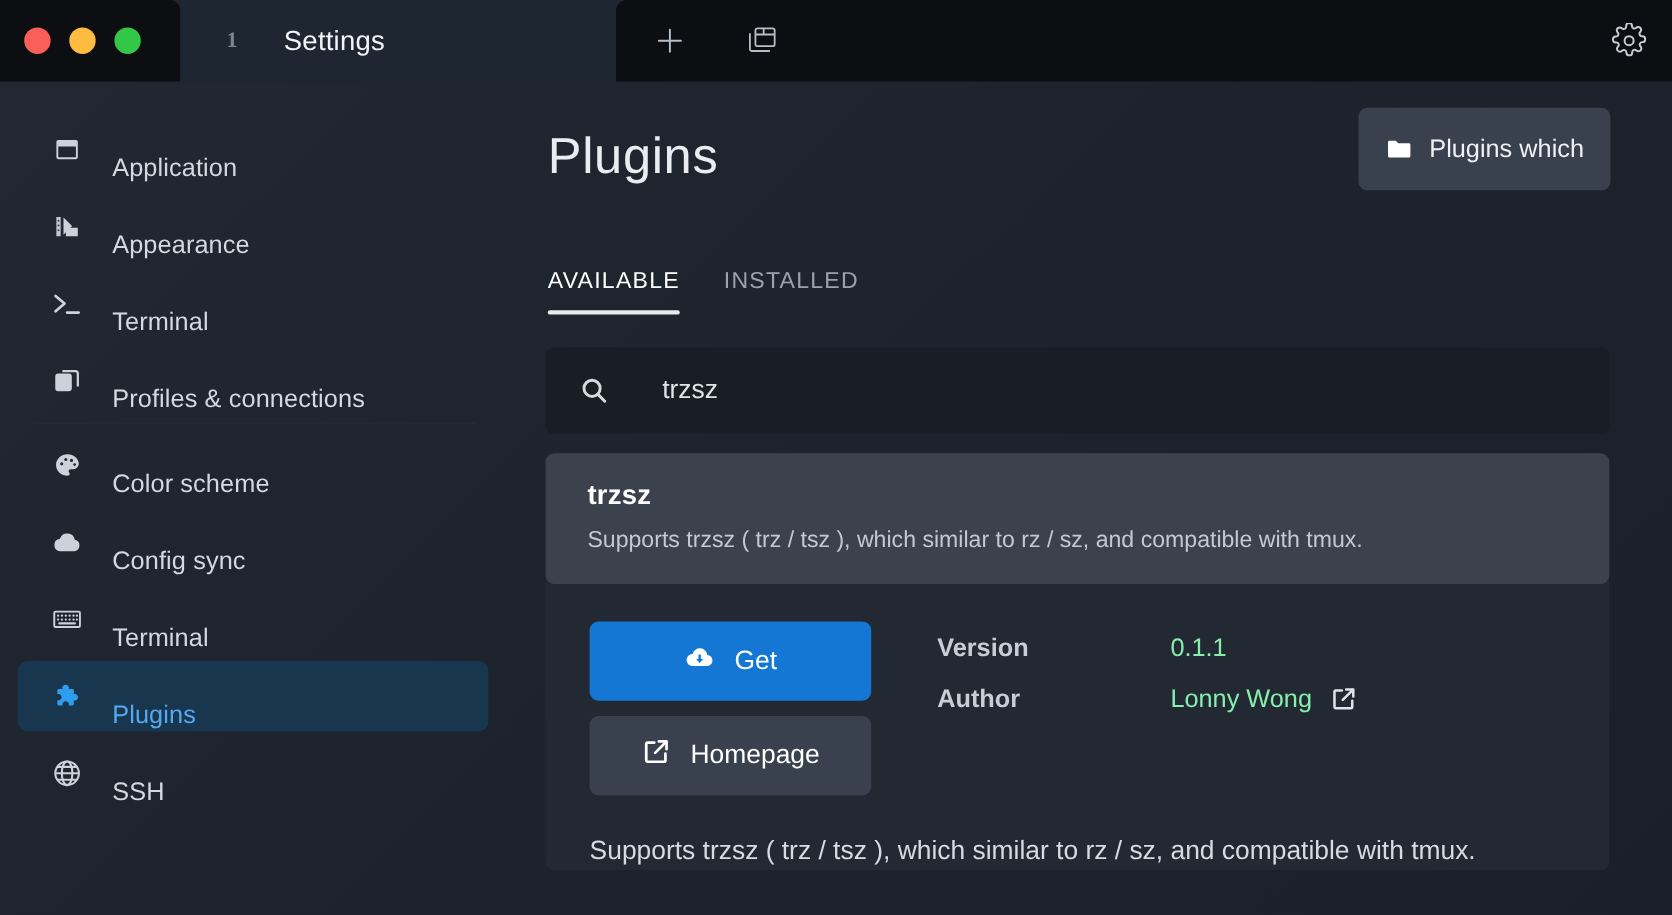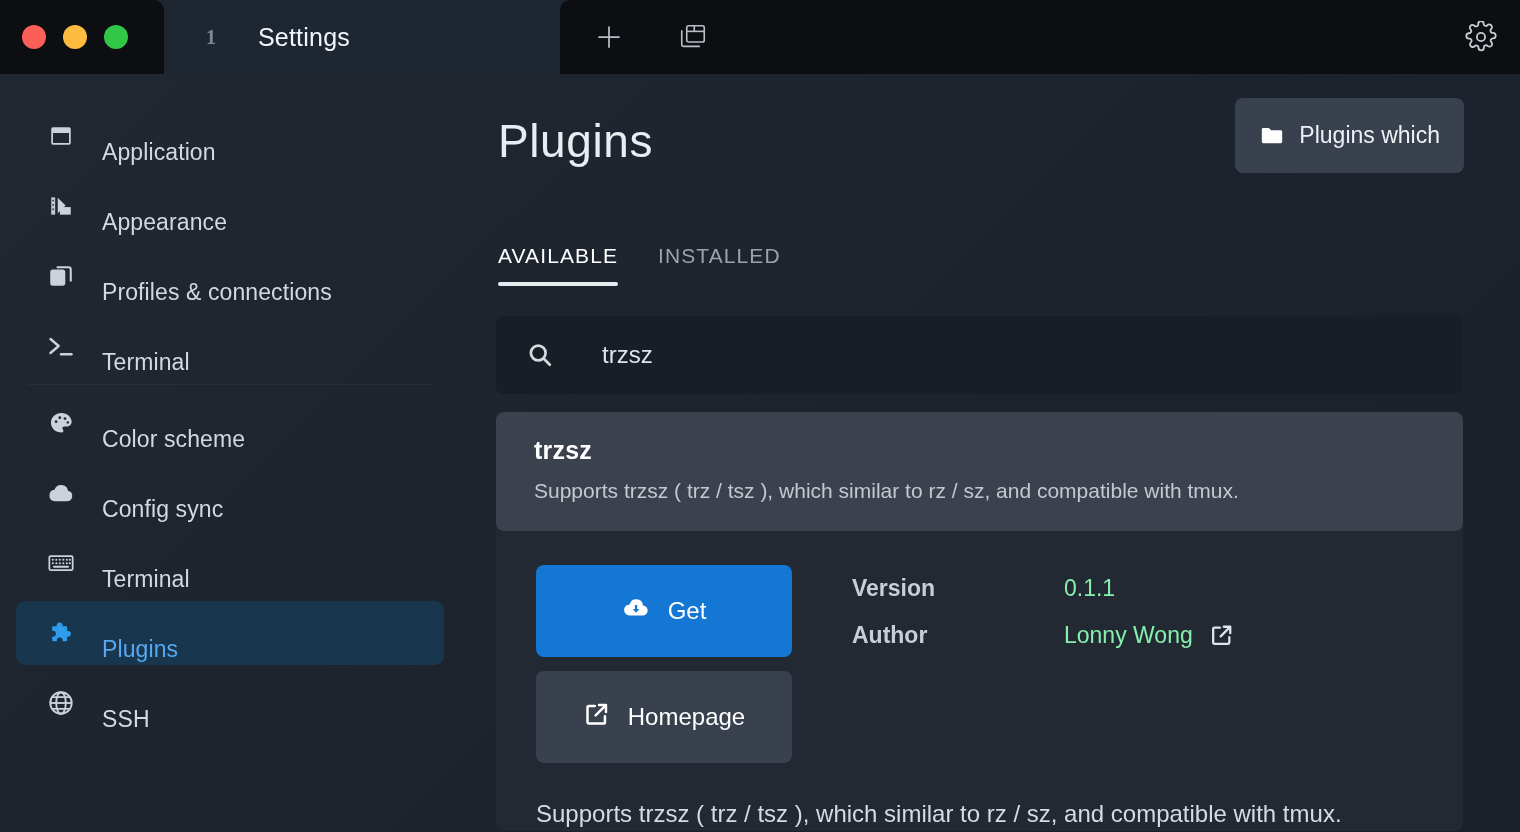--- a/index.html
+++ b/index.html
@@ -190,21 +190,21 @@
     margin-top: 14px;
     font-size: 21px; color: #c3c9d1;
   }
 
   .plugin-detail {
     padding: 34px 38px 0 40px;
     display: flex;
   }
   .btn-col { display: flex; flex-direction: column; gap: 14px; width: 256px; }
   .btn {
-    height: 92px; border-radius: 8px; border: none;
+    height: 72px; border-radius: 8px; border: none;
     display: flex; align-items: center; justify-content: center;
     gap: 18px; font-size: 24px;
     font-family: "Liberation Sans", sans-serif;
     color: #ffffff;
   }
   .btn.primary { background: #1477d4; }
   .btn.secondary { background: #39414e; }
 
   .meta {
     margin-left: 60px;
@@ -289,37 +289,37 @@
             <circle cx="4.8" cy="15" r="0.85" fill="#3b414d"></circle>
             <path d="M9 4.4 16.2 11.6 9 18.8z"></path>
             <path d="M11 13h10v7H11z"></path>
           </svg>
         </span>
         <span class="side-label">Appearance</span>
       </div>
 
       <div class="side-item">
         <span class="side-ico">
+          <svg width="28" height="28" viewBox="0 0 24 24" fill="none" stroke="currentColor" stroke-width="2.1" stroke-linecap="round" stroke-linejoin="round">
+            <polyline points="3,6 10,12 3,18"></polyline>
+            <line x1="12" y1="19" x2="21" y2="19"></line>
+          </svg>
+        </span>
+        <span class="side-label">Terminal</span>
+      </div>
+
+      <div class="side-item">
+        <span class="side-ico">
           <svg width="26" height="26" viewBox="0 0 24 24" fill="none" stroke="currentColor" stroke-width="1.9">
             <rect x="3" y="7" width="12" height="13" rx="1.5" fill="currentColor" stroke="none"></rect>
             <rect x="3" y="7" width="12" height="13" rx="1.5"></rect>
             <path d="M8 4h11a2 2 0 0 1 2 2v11"></path>
           </svg>
         </span>
         <span class="side-label">Profiles &amp; connections</span>
-      </div>
-
-      <div class="side-item">
-        <span class="side-ico">
-          <svg width="28" height="28" viewBox="0 0 24 24" fill="none" stroke="currentColor" stroke-width="2.1" stroke-linecap="round" stroke-linejoin="round">
-            <polyline points="3,6 10,12 3,18"></polyline>
-            <line x1="12" y1="19" x2="21" y2="19"></line>
-          </svg>
-        </span>
-        <span class="side-label">Terminal</span>
       </div>
     </div>
 
     <div class="side-divider"></div>
 
     <div class="side-group">
 
       <div class="side-item">
         <span class="side-ico">
           <svg width="27" height="27" viewBox="0 0 24 24" fill="currentColor">

